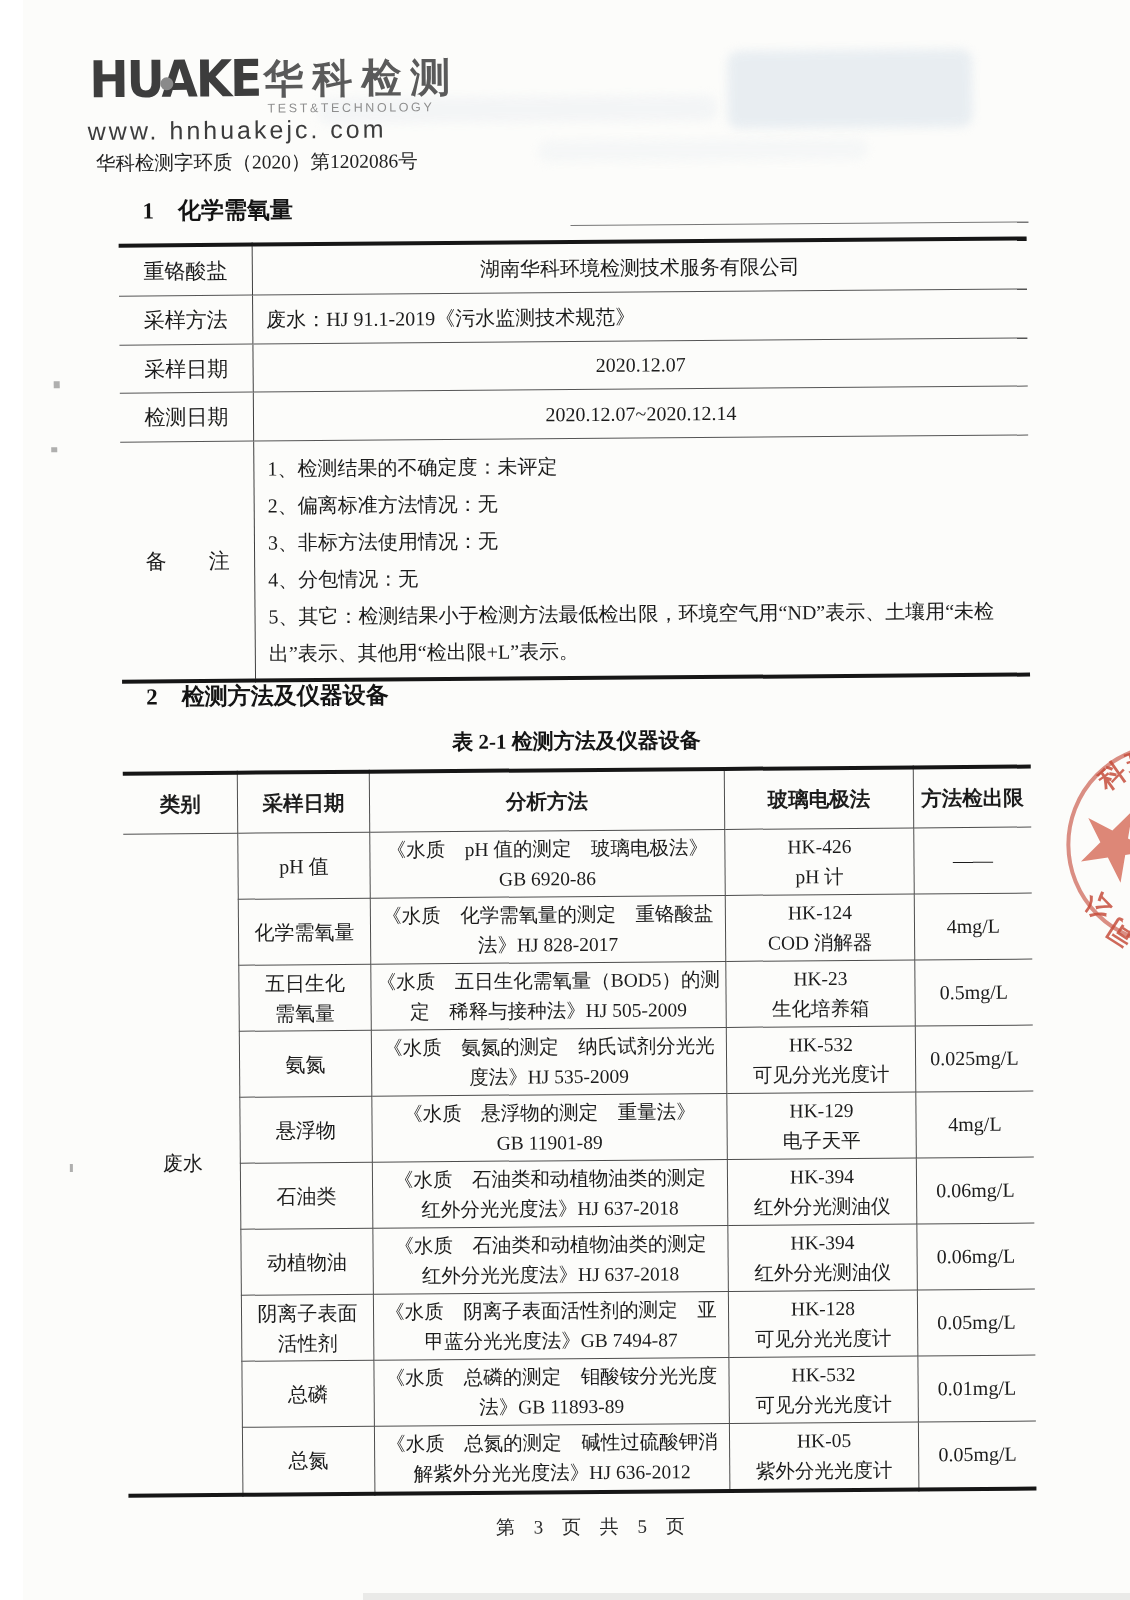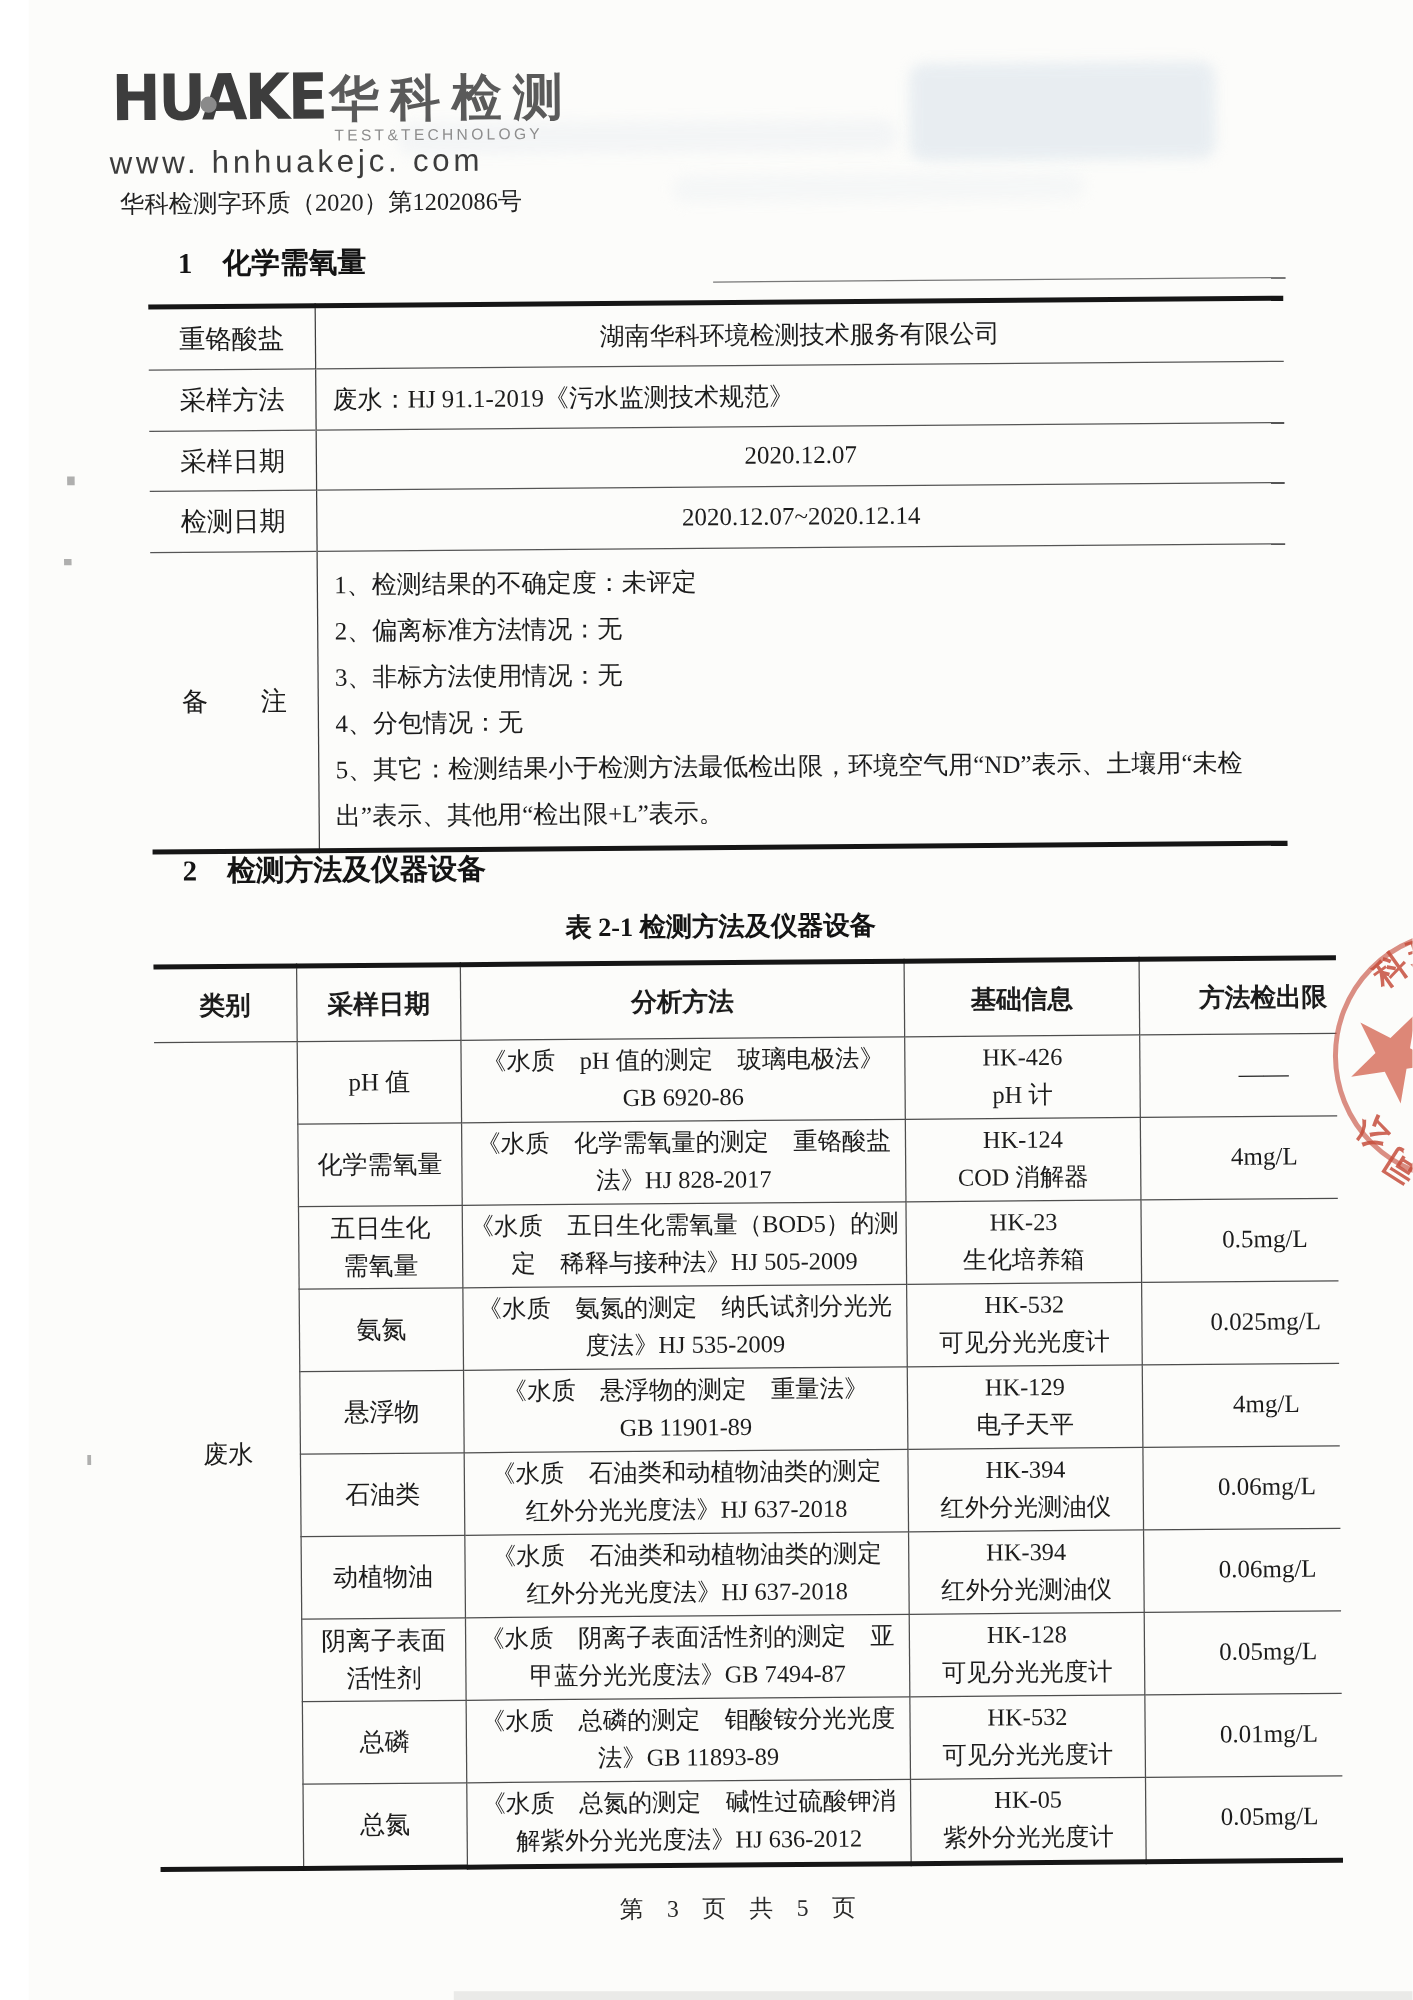--- a/index.html
+++ b/index.html
@@ -51,21 +51,21 @@
   .t2 td:first-child{border-left:none;}
   .t2 td:last-child{border-right:none;}
   .t2 tr:first-child td{border-top:none;}
   .t2 tr:last-child td{border-bottom:none;}
   .t2 .hdr td{height:58px;font-weight:bold;font-size:20.5px;}
   .t2 .drow td{height:65px;}
   .t2 .c-cat{width:114px;}
   .t2 .c-item{width:130px;}
   .t2 .c-method{width:354px;}
   .t2 .c-inst{width:187px;}
-  .t2 .c-limit{width:117px;padding-left:40px;}
+  .t2 .c-limit{width:117px;}
   .t2 .ln{line-height:30px;white-space:nowrap;font-size:19.5px;}
   .t2 .c-item .ln{font-size:20px;}
 
   
   .page-footer{position:absolute;left:0;top:1514px;width:1130px;text-align:center;
                font-size:19px;letter-spacing:7px;color:#2a2a2a;}
 
   
   .pre-line{position:absolute;left:552px;top:225px;width:458px;height:1.4px;background:#777;}
   .scan-edge{position:absolute;left:1113px;top:0;width:2.4px;height:1600px;
@@ -152,21 +152,21 @@
       <span class="num">2</span><span>检测方法及仪器设备</span>
     </div>
     <div class="tbl-caption">表 2-1  检测方法及仪器设备</div>
 
     <table class="t2">
       <tbody>
           <tr class="hdr">
         <td class="c-cat">类别</td>
         <td class="c-item">采样日期</td>
         <td class="c-method">分析方法</td>
-        <td class="c-inst">基础信息</td>
+        <td class="c-inst">玻璃电极法</td>
         <td class="c-limit">方法检出限</td>
       </tr>
       <tr class="drow">
         <td class="c-cat" rowspan="10">废水</td>
         <td class="c-item">
               <div class="ln">pH 值</div>
               <div class="ln"></div>
             </td>
         <td class="c-method">
               <div class="ln">《水质　pH 值的测定　玻璃电极法》</div>

